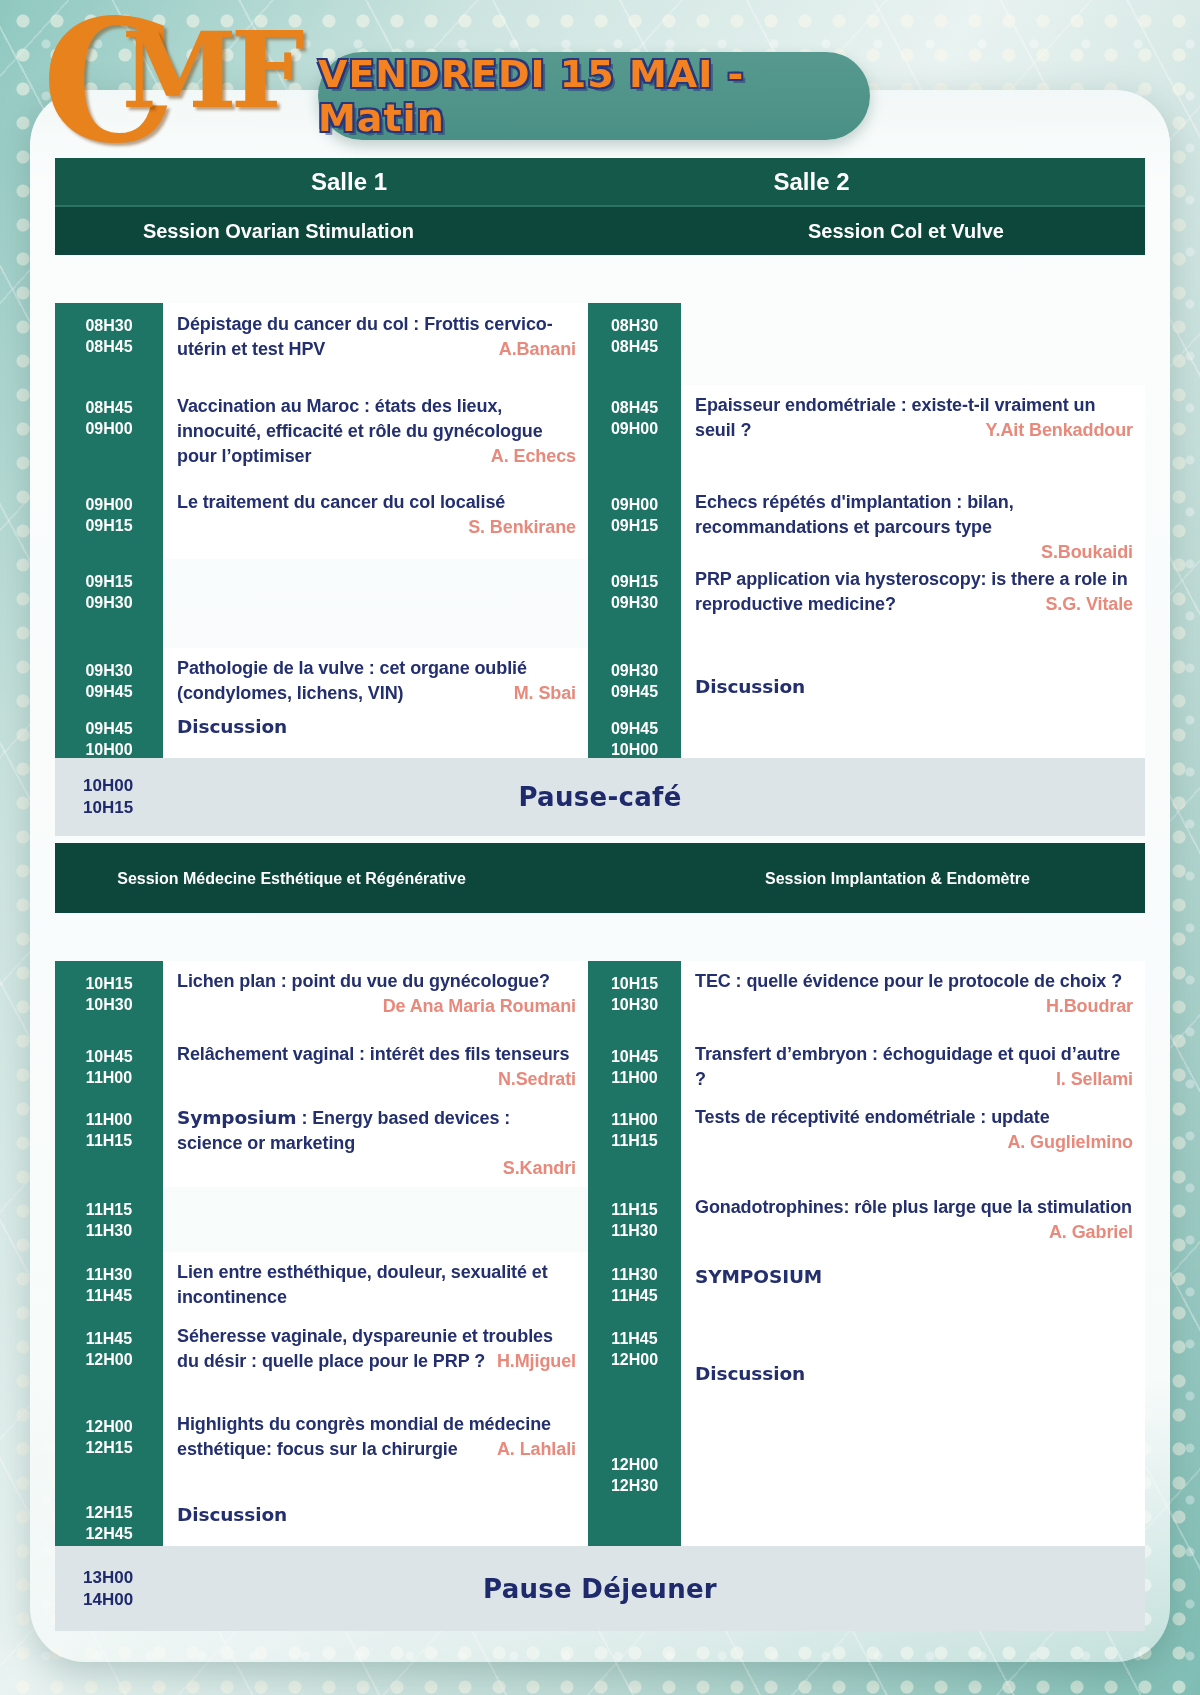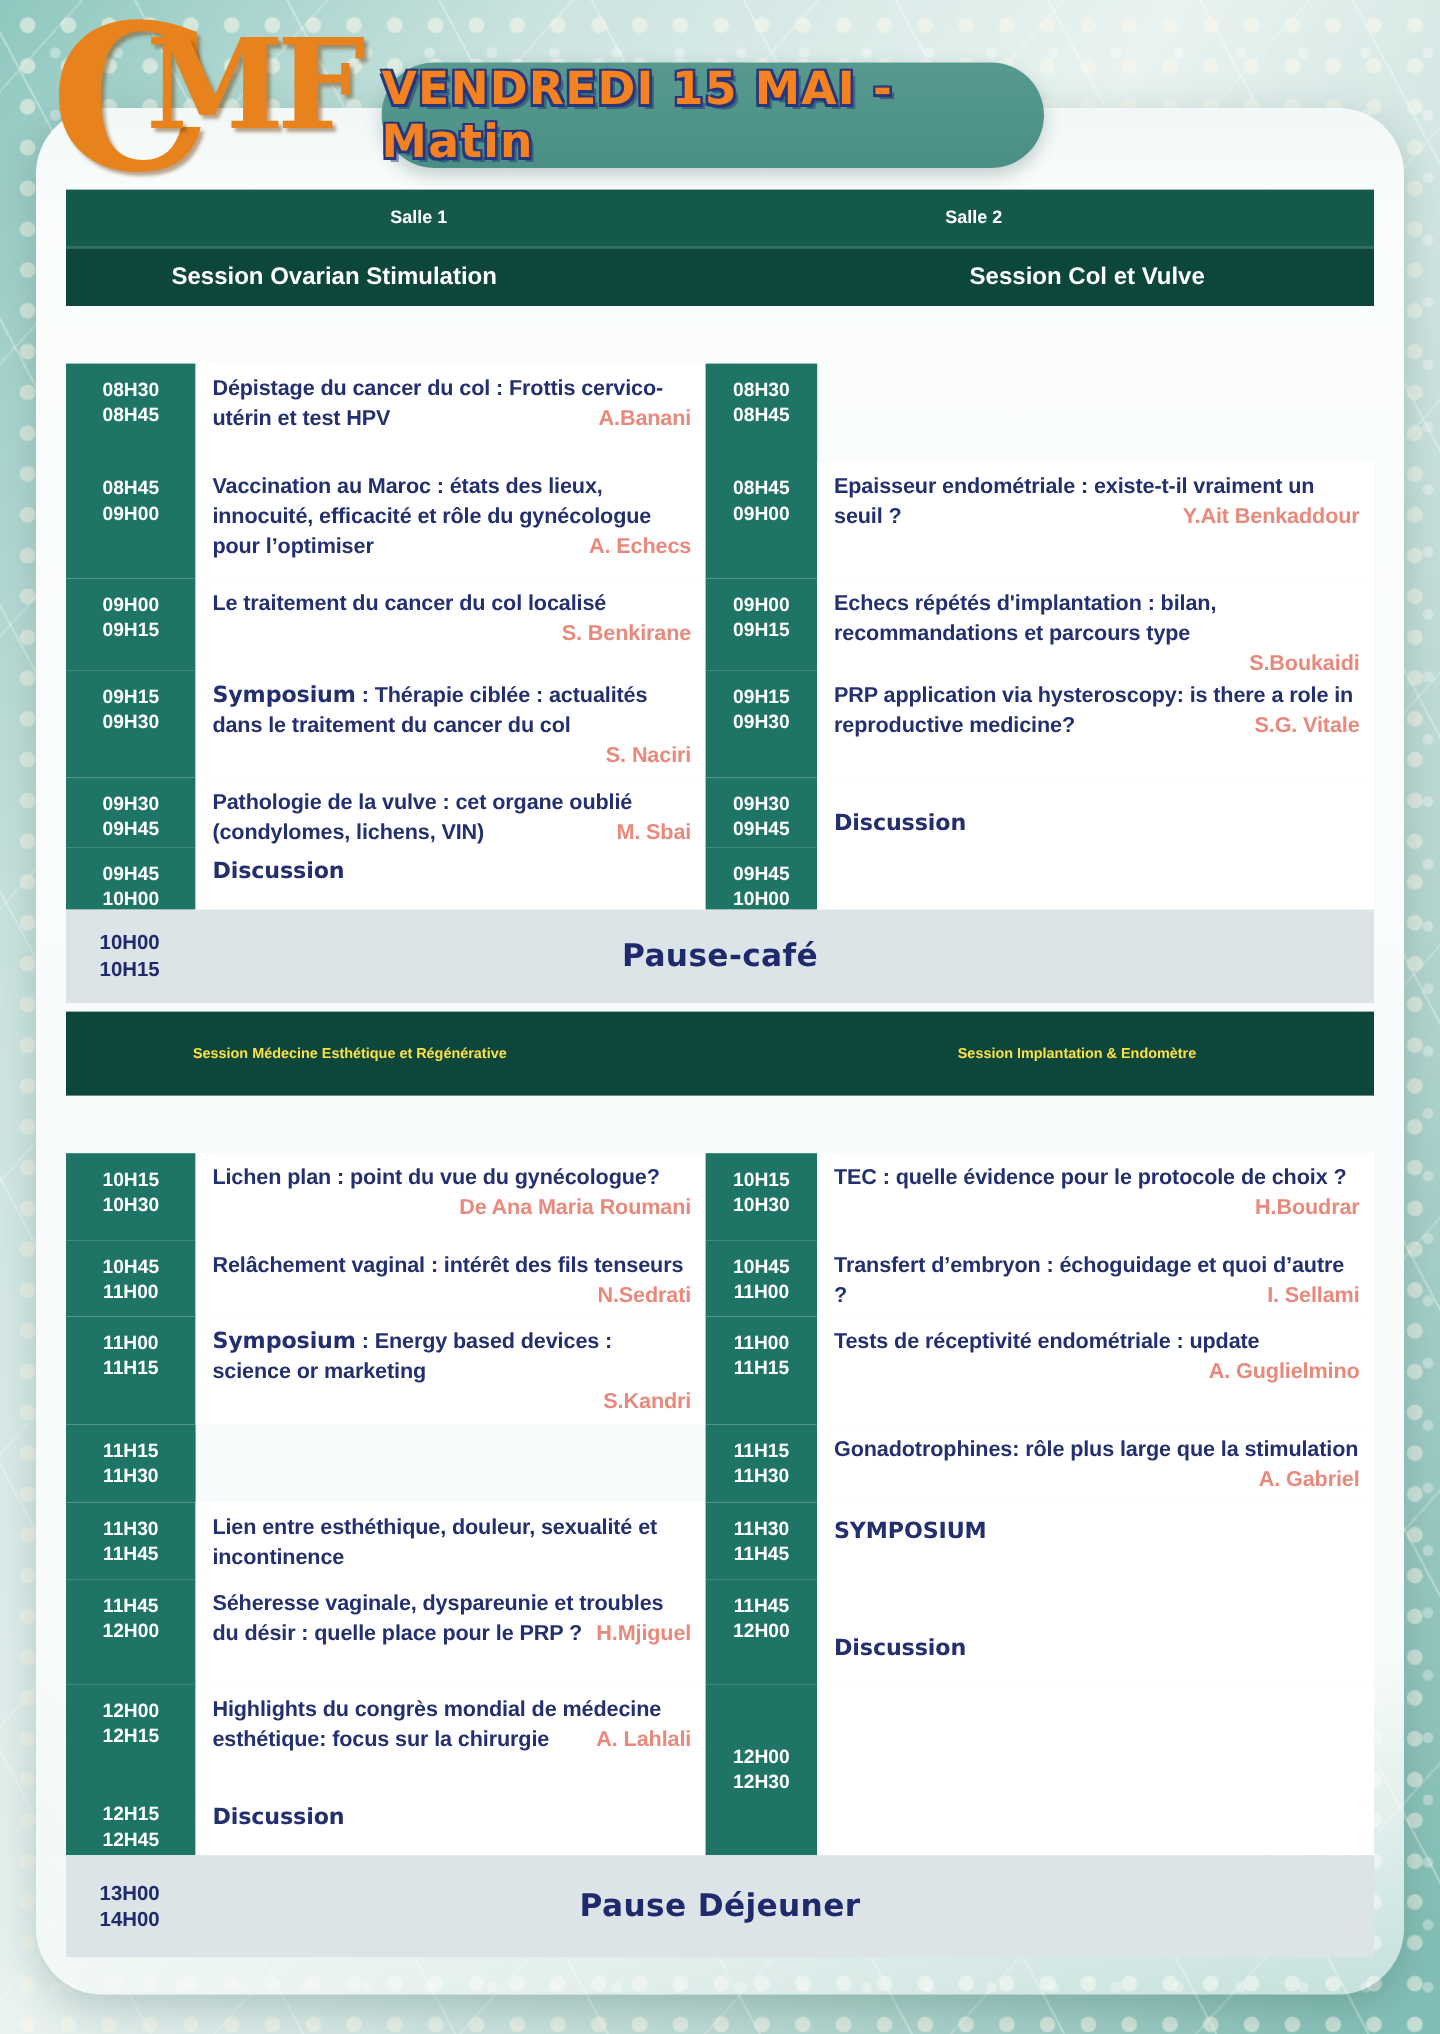--- a/index.html
+++ b/index.html
@@ -42,27 +42,27 @@
   }
   .banner span{
     font-size:38px; font-weight:800; letter-spacing:1px; color:#f58220;
     font-family:"DejaVu Sans","Liberation Sans",sans-serif;
     text-shadow:-2px -2px 0 #27367d, 2px -2px 0 #27367d, -2px 2px 0 #27367d,
                  2px 2px 0 #27367d, 4px 4px 0 rgba(31,42,109,0.45);
   }
   
   .table{ position:absolute; left:25px; top:68px; width:1090px; }
   .salle-row{ display:flex; height:49px; background:#15594b; border-bottom:2px solid #2e7263; }
-  .salle-row .hcell{ color:#fff; font-weight:700; font-size:15px; display:flex; align-items:center; justify-content:center; }
+  .salle-row .hcell{ color:#fff; font-weight:700; font-size:24px; display:flex; align-items:center; justify-content:center; }
   .hl{ width:533px; padding-left:55px; }
   .hr{ width:557px; padding-right:110px; }
   .session-row{ display:flex; height:48px; background:#0d463b; }
   .session-row .hcell{ color:#fff; font-weight:700; font-size:20px; display:flex; align-items:center; justify-content:center; text-align:center; line-height:24px; }
   .session-row2{ display:flex; height:70px; background:#0d463b; }
-  .session-row2 .hcell{ color:#fde047; font-weight:700; font-size:12px; display:flex; align-items:center; justify-content:center; text-align:center; line-height:25px; }
+  .session-row2 .hcell{ color:#ffffff; font-weight:700; font-size:16px; display:flex; align-items:center; justify-content:center; text-align:center; line-height:25px; }
   .session-row2 .hl{ padding-left:0; padding-right:60px; }
   .session-row2 .hr{ width:557px; padding:0 16px 0 78px; }
   .gap{ height:7px; }
   .body-row{ display:flex;margin-top:48px; }
   .half{ display:flex; flex-direction:column; }
   .half.l{ width:533px; }
   .half.r{ width:557px; }
   .row{ display:flex; }
   .time{
     background:#1f7565; color:#fff; font-weight:700; font-size:16px; line-height:21px;
@@ -132,21 +132,20 @@
               <span>09H00</span>
               <span>09H15</span>
             </div>
           <div class="cell"><span class="ttl">Le traitement du cancer du col localisé</span> <span class="spk nl">S. Benkirane</span></div>
         </div>
         <div class="row" style="height:89px">
           <div class="time">
               <span>09H15</span>
               <span>09H30</span>
             </div>
-          <div class="cell"><span class="pfx">Symposium</span><span class="ttl"> : Thérapie ciblée : actualités dans le traitement du cancer du col</span> <span class="spk nl">S. Naciri</span></div>
         </div>
         <div class="row" style="height:58px">
           <div class="time">
               <span>09H30</span>
               <span>09H45</span>
             </div>
           <div class="cell"><span class="ttl">Pathologie de la vulve : cet organe oublié (condylomes,  lichens, VIN)</span> <span class="spk">M. Sbai</span></div>
         </div>
         <div class="row" style="height:52px">
           <div class="time">

